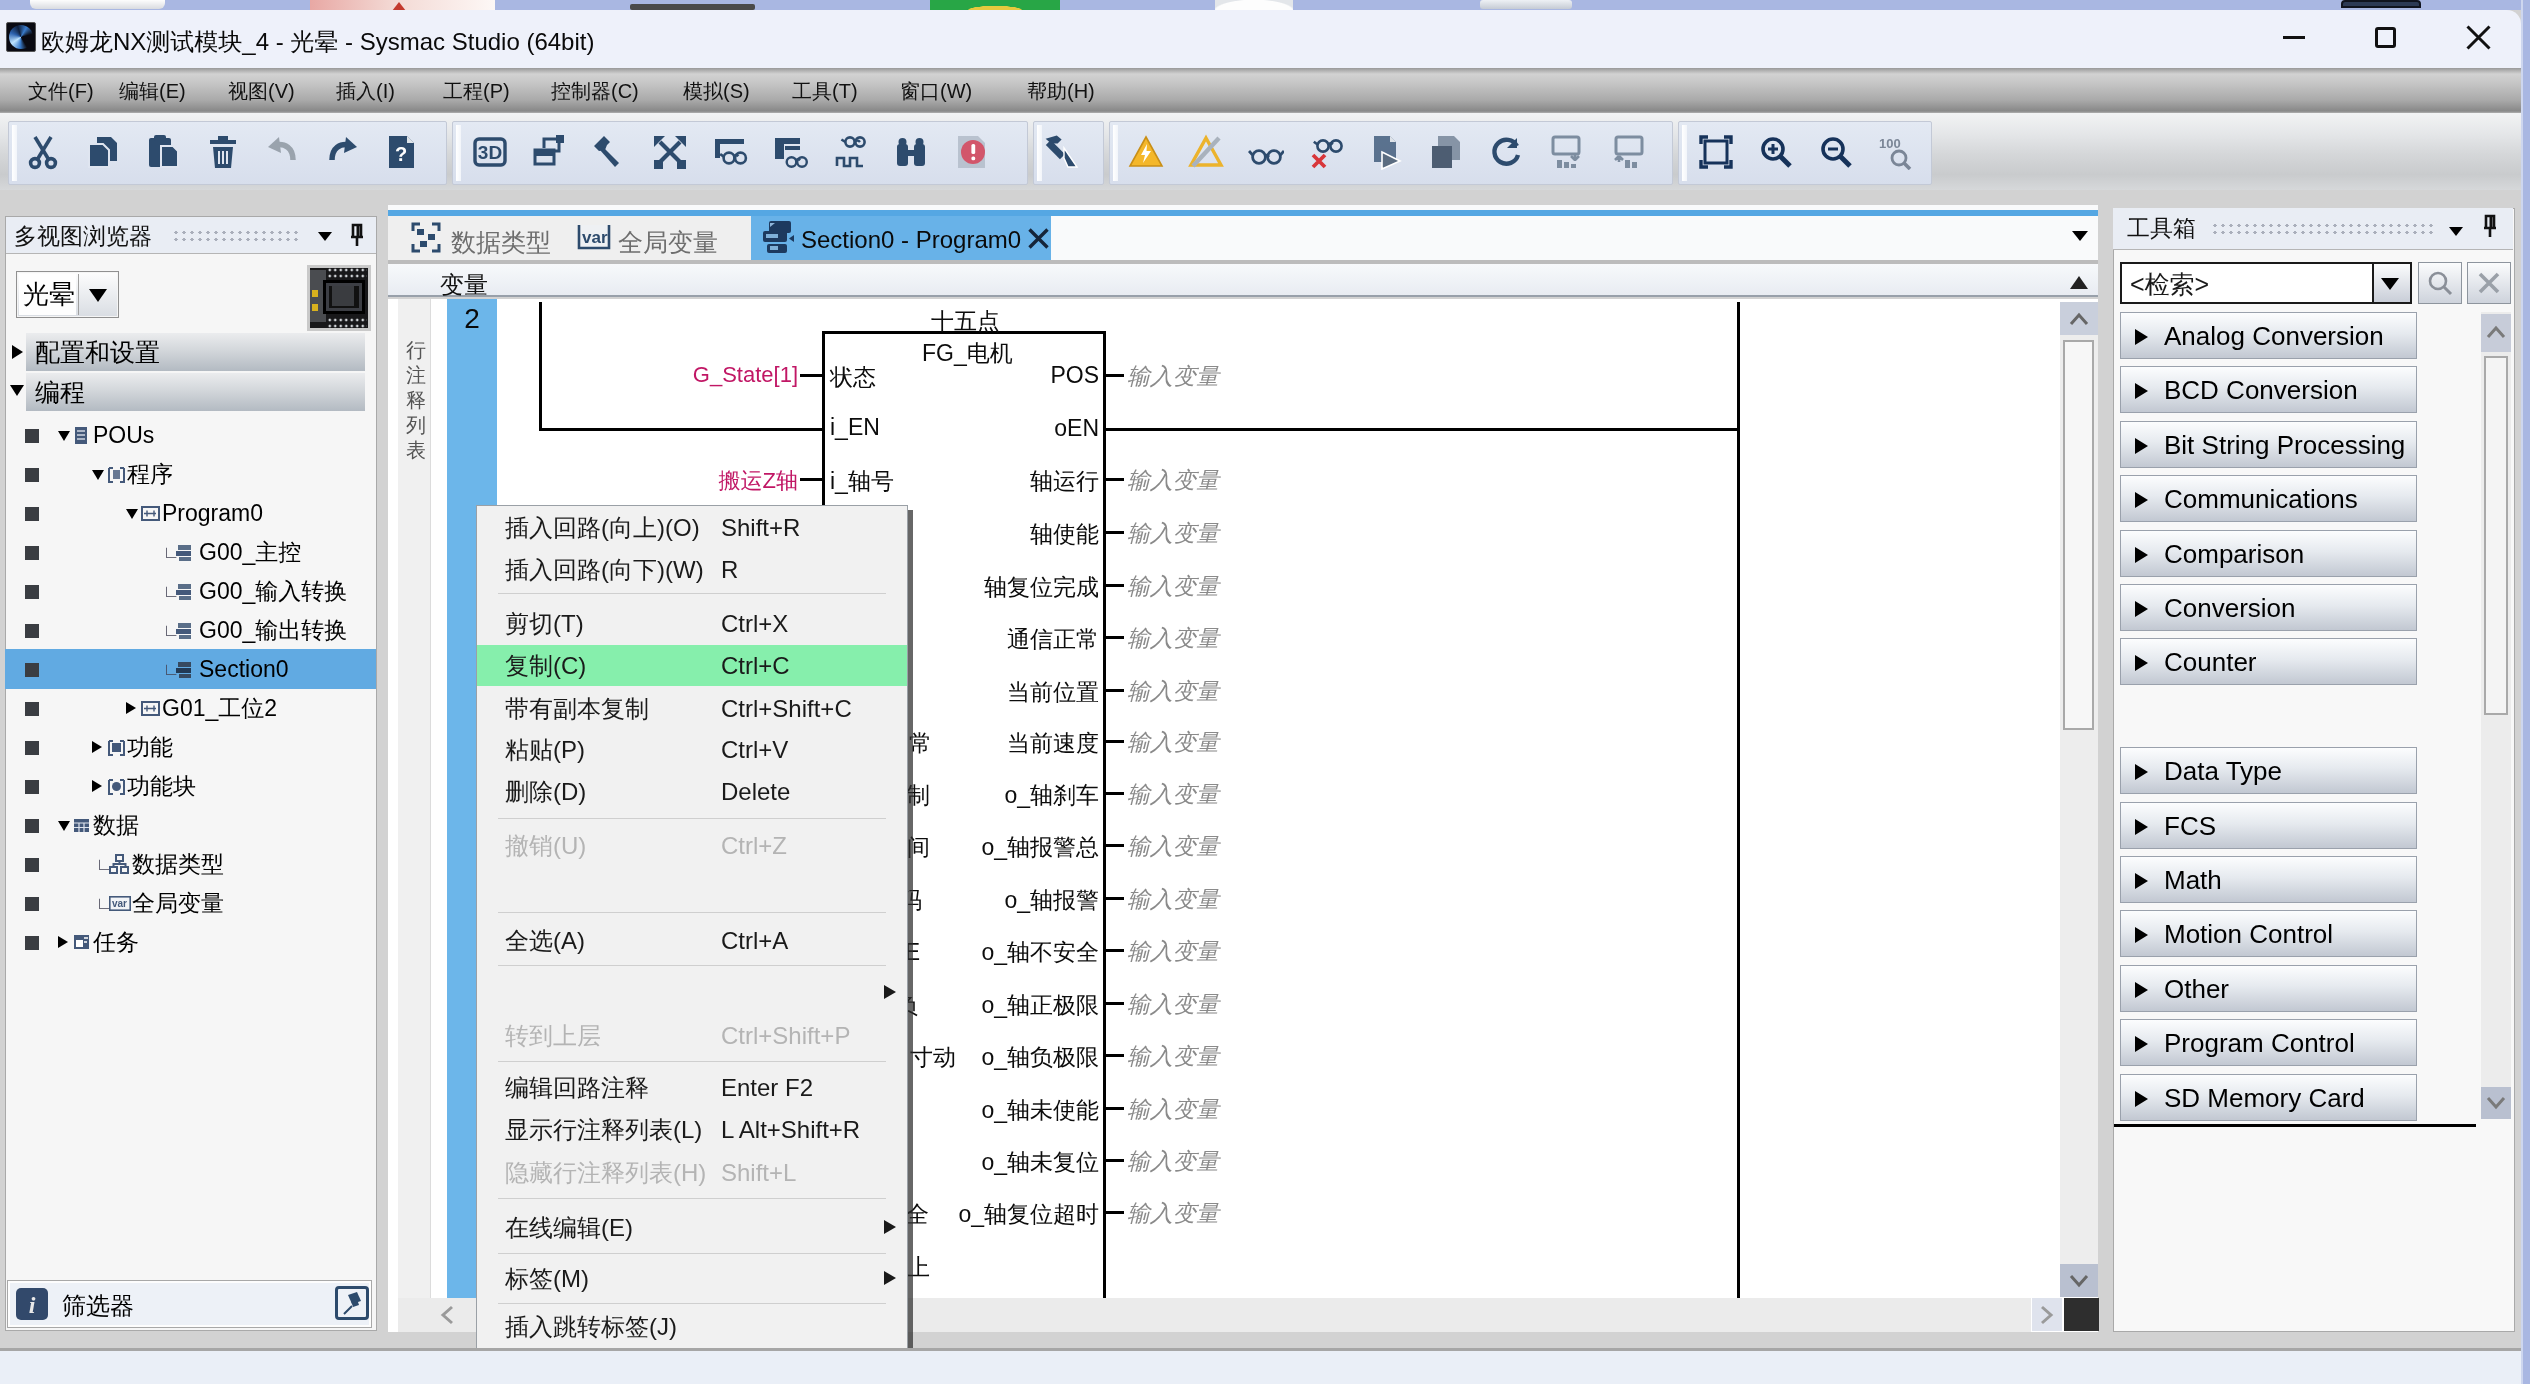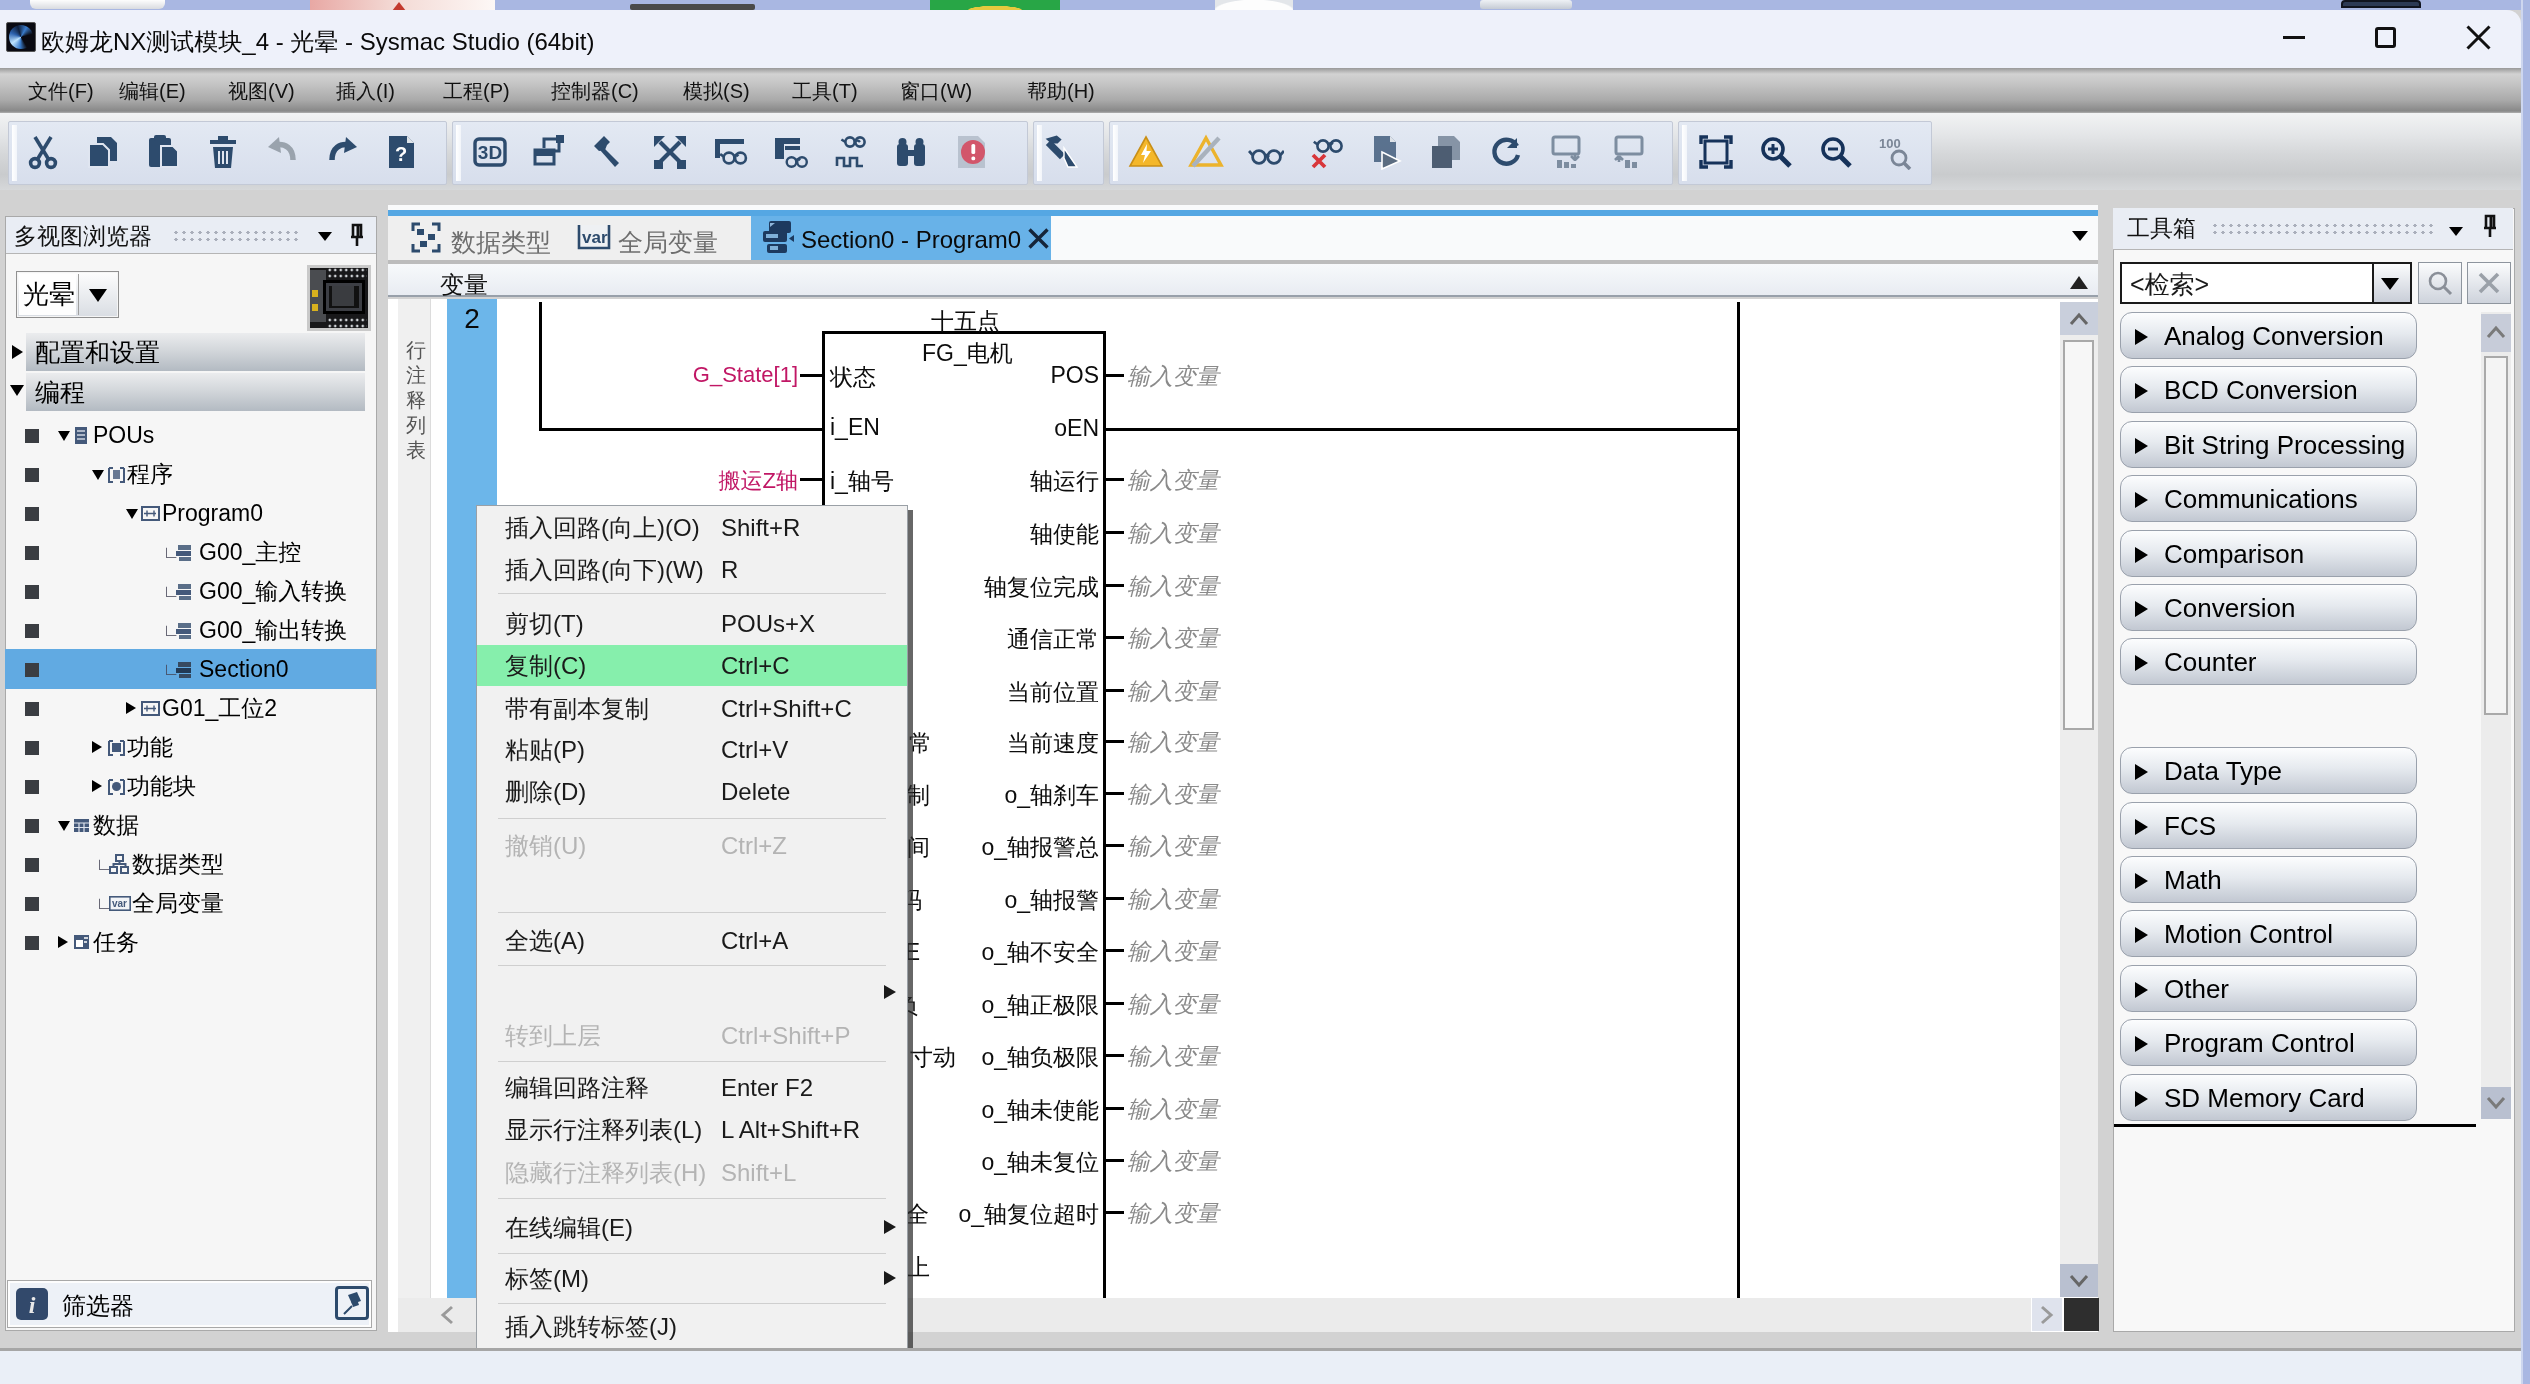--- a/index.html
+++ b/index.html
@@ -36,21 +36,21 @@
 .mg{color:#c11765;font-size:22px}
 
 #cmenu{left:476px;top:505px;width:432px;height:845px;background:#f1f1f1;border:1px solid #9aa0a6;box-shadow:5px 5px 0 rgba(45,45,45,.72)}
 .mi{position:absolute;left:1px;width:429px;height:41px;padding-left:28px;font-size:24px;color:#1a1a1a;line-height:41px;white-space:nowrap}
 .mi .sc{position:absolute;left:244px;top:0}
 .mi.dis{color:#b4b4b4}
 .msep{position:absolute;left:22px;width:388px;height:1px;background:#cfcfcf}
 .marr{position:absolute;right:12px;top:13px;width:0;height:0;border-left:12px solid #1a1a1a;border-top:7px solid transparent;border-bottom:7px solid transparent}
 
 #rpanel{left:2113px;top:208px;width:402px;height:1124px;background:#f8f8f8;border:1px solid #a9a9a9}
-.acc{position:absolute;left:7px;width:297px;height:47px;background:linear-gradient(#fcfdfe 0%,#e6eaef 45%,#c2c8d2 100%);border:1px solid #9aa1ac;border-radius:12px;font-size:26px;color:#000;line-height:46px}
+.acc{position:absolute;left:7px;width:297px;height:47px;background:linear-gradient(#fcfdfe 0%,#e6eaef 45%,#c2c8d2 100%);border:1px solid #9aa1ac;border-radius:0;font-size:26px;color:#000;line-height:46px}
 .acc .tri-r{left:14px;top:16px;border-left-width:13px;border-top-width:8px;border-bottom-width:8px}
 .acc span{position:absolute;left:43px}
 </style></head>
 <body>
 <div id="scr">
 
 <div class="abs" id="deskstrip"></div>
 <div class="abs" style="left:30px;top:0;width:135px;height:9px;background:linear-gradient(#fdfdfd,#d9dbe0);border-radius:0 0 6px 6px"></div>
 <div class="abs" style="left:310px;top:0;width:185px;height:10px;background:linear-gradient(90deg,#e8a8a4,#f3d9d4 45%,#fdf8f6)"></div>
 <div class="abs" style="left:392px;top:2px;width:0;height:0;border-bottom:9px solid #c33a2e;border-left:7px solid transparent;border-right:7px solid transparent"></div>
@@ -643,21 +643,21 @@
 <div class="abs" style="left:2063px;top:340px;width:31px;height:390px;background:#f7f7f7;border:2px solid #a9a9a9"></div>
 <div class="abs" style="left:2060px;top:1264px;width:38px;height:33px;background:#b9c0d0"></div>
 <svg class="abs" style="left:2069px;top:1274px" width="20" height="14">
       <path d="M2 2 L10 11 L18 2" stroke="#666" stroke-width="3" fill="none"></path>
     </svg>
 
 <div class="abs" id="cmenu"></div>
 <div class="mi" style="left:477px;top:507px">插入回路(向上)(O)<span class="sc">Shift+R</span></div>
 <div class="mi" style="left:477px;top:549px">插入回路(向下)(W)<span class="sc">R</span></div>
 <div class="msep" style="left:498px;top:593px"></div>
-<div class="mi" style="left:477px;top:603px">剪切(T)<span class="sc">POUs+X</span></div>
+<div class="mi" style="left:477px;top:603px">剪切(T)<span class="sc">Ctrl+X</span></div>
 <div class="mi" style="left:477px;top:645px;background:#86efac;width:430px">复制(C)<span class="sc">Ctrl+C</span></div>
 <div class="mi" style="left:477px;top:688px">带有副本复制<span class="sc">Ctrl+Shift+C</span></div>
 <div class="mi" style="left:477px;top:729px">粘贴(P)<span class="sc">Ctrl+V</span></div>
 <div class="mi" style="left:477px;top:771px">删除(D)<span class="sc">Delete</span></div>
 <div class="msep" style="left:498px;top:818px"></div>
 <div class="mi dis" style="left:477px;top:825px">撤销(U)<span class="sc">Ctrl+Z</span></div>
 <div class="msep" style="left:498px;top:912px"></div>
 <div class="mi" style="left:477px;top:920px">全选(A)<span class="sc">Ctrl+A</span></div>
 <div class="msep" style="left:498px;top:965px"></div>
     <div class="marr abs" style="left:884px;top:985px"></div>

